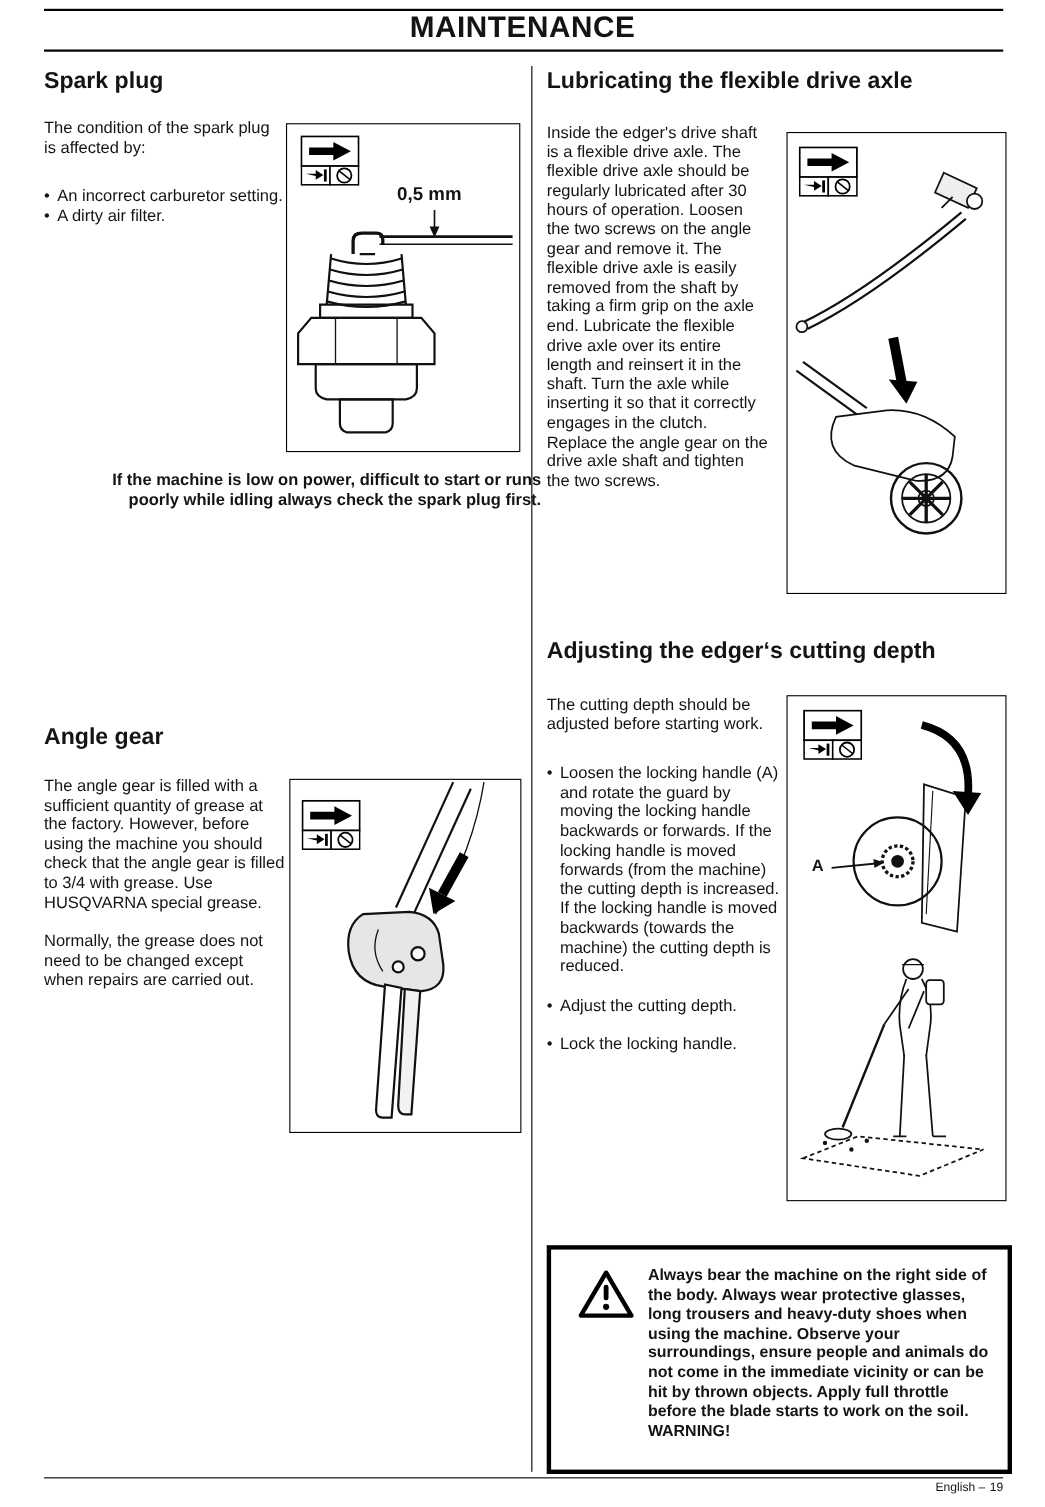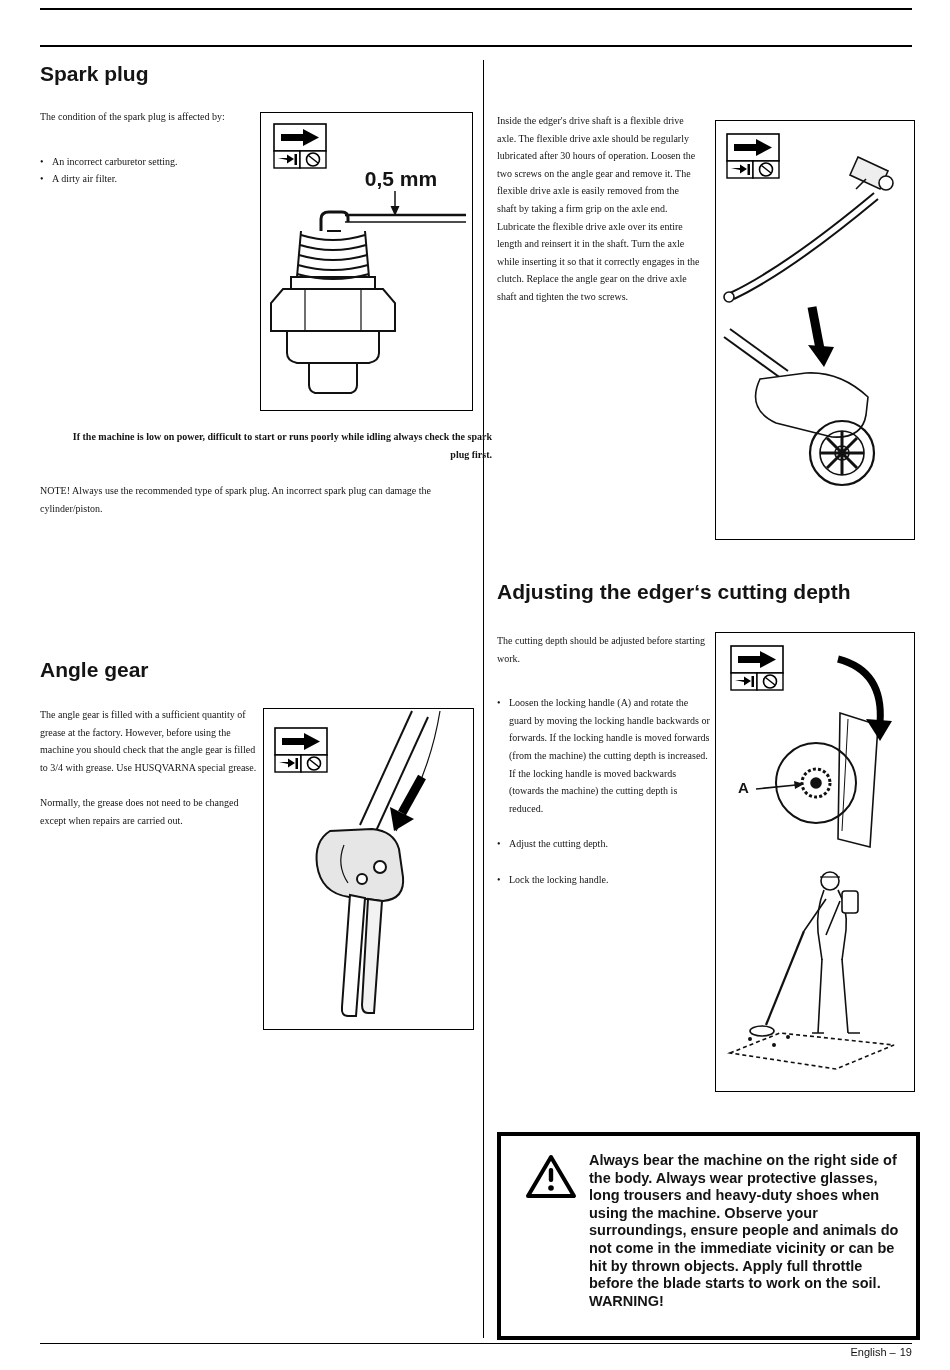--- a/index.html
+++ b/index.html
@@ -9,40 +9,40 @@
     overflow:hidden;
   }
   .hrule { position:absolute; background:#000; }
   #rule-top       { left:40px; top:8px;  width:872px; height:2px; }
   #rule-title-bot { left:40px; top:45px; width:872px; height:2px; }
   #page-title { position:absolute; left:0; top:10px; width:950px; text-align:center;
                 font-size:27px; font-weight:bold; letter-spacing:0.5px; }
   #col-divider { position:absolute; left:483px; top:60px; width:1px; height:1278px; background:#000; }
 
   .col-heading { position:absolute; font-size:21px; font-weight:bold; }
-  .text { font-size:10px; line-height:17.6px;font-family:Liberation Serif, serif; }
+  .text { font-size:15px; line-height:17.6px; }
   .b { font-weight:bold; }
   .para-gap { margin-top:18px; }
 
   ul.bullets { list-style:none; margin:27px 0 0 0; padding:0; }
   ul.bullets li { position:relative; padding-left:12px; }
   ul.bullets li::before { content:"•"; position:absolute; left:0; top:0; }
   ul.bullets.spaced li { margin-bottom:18px; }
   ul.bullets.spaced li:last-child { margin-bottom:0; }
 
   .figure { position:absolute; border:1px solid #000; background:#fff; }
   .figure svg.art { position:absolute; left:0; top:0; }
   .icon-box { position:absolute; }
   .fig-label { position:absolute; font-weight:bold; }
 
   #spark-heading { left:40px; top:62px; }
   #spark-text    { position:absolute; left:40px; top:108px; width:220px; }
   #spark-figure  { left:260px; top:112px; width:211px; height:297px; }
   #spark-figure .icon-box { left:12px; top:10px; }
-  #spark-label { left:100px; top:54px; width:80px; text-align:center; font-size:21px; }
+  #spark-label { left:100px; top:54px; width:80px; font-size:17px; }
   #spark-warning-para { position:absolute; left:52px; top:428px; width:440px;text-align:right; }
   #spark-para2 { position:absolute; left:40px; top:482px; width:438px; }
 
   #angle-heading { left:40px; top:658px; }
   #angle-text    { position:absolute; left:40px; top:706px; width:220px; }
   #angle-figure  { left:263px; top:708px; width:209px; height:320px; }
   #angle-figure .icon-box { left:10px; top:18px; }
 
   #lub-heading { left:497px; top:62px; }
   #lub-text    { position:absolute; left:497px; top:112px; width:203px; }
@@ -66,20 +66,21 @@
   #footer { position:absolute; right:38px; top:1346px; display:flex; align-items:baseline; gap:4px; }
   #footer .lang { font-size:11px; }
   #footer .num  { font-size:11px; }
 </style>
 </head>
 <body>
 
 <div class="page">
 
   <div class="hrule" id="rule-top"></div>
+  <div id="page-title">MAINTENANCE</div>
   <div class="hrule" id="rule-title-bot"></div>
   <div id="col-divider"></div>
 
   <div class="col-heading" id="spark-heading">Spark plug</div>
 
   <div class="text" id="spark-text">
     <div>The condition of the spark plug is affected by:</div>
     <ul class="bullets">
       <li>An incorrect carburetor setting.</li>
       <li>A dirty air filter.</li>
@@ -119,21 +120,20 @@
         <circle cx="40" cy="36.5" r="6.5" fill="none" stroke="#000" stroke-width="1.6"></circle>
         <path d="M35.5 32.5 l9.5 7.5" stroke="#000" stroke-width="1.4"></path>
       </svg>
     </span>
     <span class="fig-label" id="spark-label">0,5 mm</span>
   </div>
 
   <div class="text b" id="spark-warning-para">If the machine is low on power, difficult to start or runs poorly while idling always check the spark plug first.</div>
 
   <div class="text" id="spark-para2">
-    <div>NOTE! Always use the recommended type of spark plug. An incorrect spark plug can damage the cylinder/piston.</div>
   </div>
 
   <div class="col-heading" id="angle-heading">Angle gear</div>
 
   <div class="text" id="angle-text">
     <div>The angle gear is filled with a sufficient quantity of grease at the factory. However, before using the machine you should check that the angle gear is filled to 3/4 with grease. Use HUSQVARNA special grease.</div>
     <div class="para-gap">Normally, the grease does not need to be changed except when repairs are carried out.</div>
   </div>
 
   <div class="figure" id="angle-figure">
@@ -159,20 +159,21 @@
         <rect x="1" y="28" width="26" height="17" fill="#fff" stroke="#000" stroke-width="1.4"></rect>
         <rect x="27" y="28" width="26" height="17" fill="#fff" stroke="#000" stroke-width="1.4"></rect>
         <path d="M5 35 h9 v-3.5 l7 4.5 -7 4.5 V37 Z" fill="#000"></path>
         <rect x="21.5" y="31" width="2.5" height="11" fill="#000"></rect>
         <circle cx="40" cy="36.5" r="6.5" fill="none" stroke="#000" stroke-width="1.6"></circle>
         <path d="M35.5 32.5 l9.5 7.5" stroke="#000" stroke-width="1.4"></path>
       </svg>
     </span>
   </div>
 
+  <div class="col-heading" id="lub-heading">Lubricating the flexible drive axle</div>
 
   <div class="text" id="lub-text">
     <div>Inside the edger's drive shaft is a flexible drive axle. The flexible drive axle should be regularly lubricated after 30 hours of operation. Loosen the two screws on the angle gear and remove it. The flexible drive axle is easily removed from the shaft by taking a firm grip on the axle end. Lubricate the flexible drive axle over its entire length and reinsert it in the shaft. Turn the axle while inserting it so that it correctly engages in the clutch. Replace the angle gear on the drive axle shaft and tighten the two screws.</div>
   </div>
 
   <div class="figure" id="lub-figure">
     <svg class="art" width="196" height="416" viewBox="0 0 196 416">
       <g stroke="#111" fill="none" stroke-width="1.6">
         <path d="M142 36 l30 14 -8 18 -30 -14 z" fill="#eee"></path>
         <circle cx="170" cy="62" r="7" fill="#fff"></circle>

